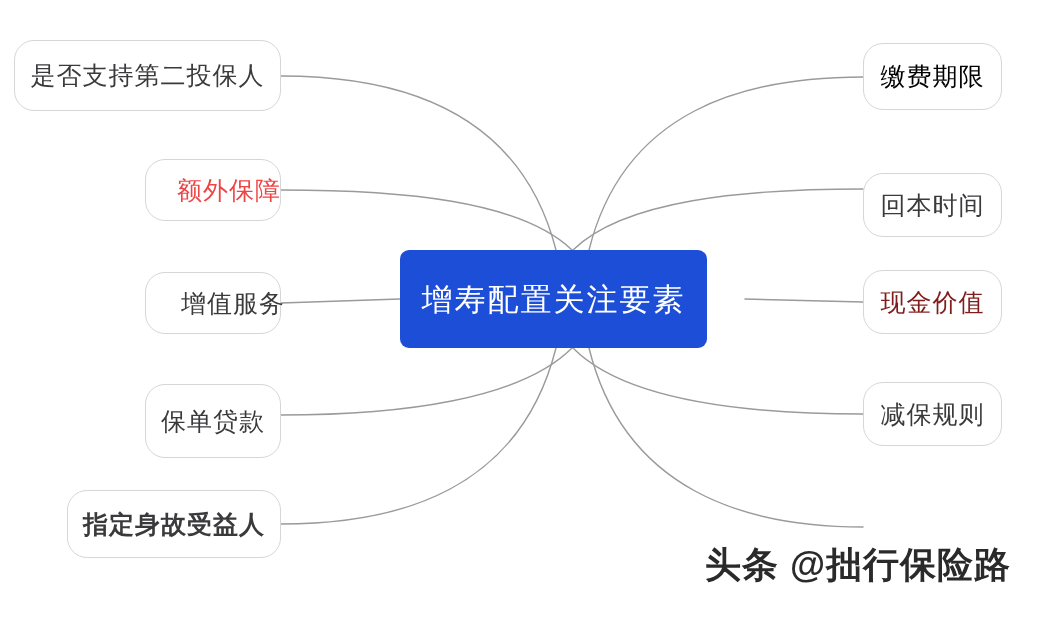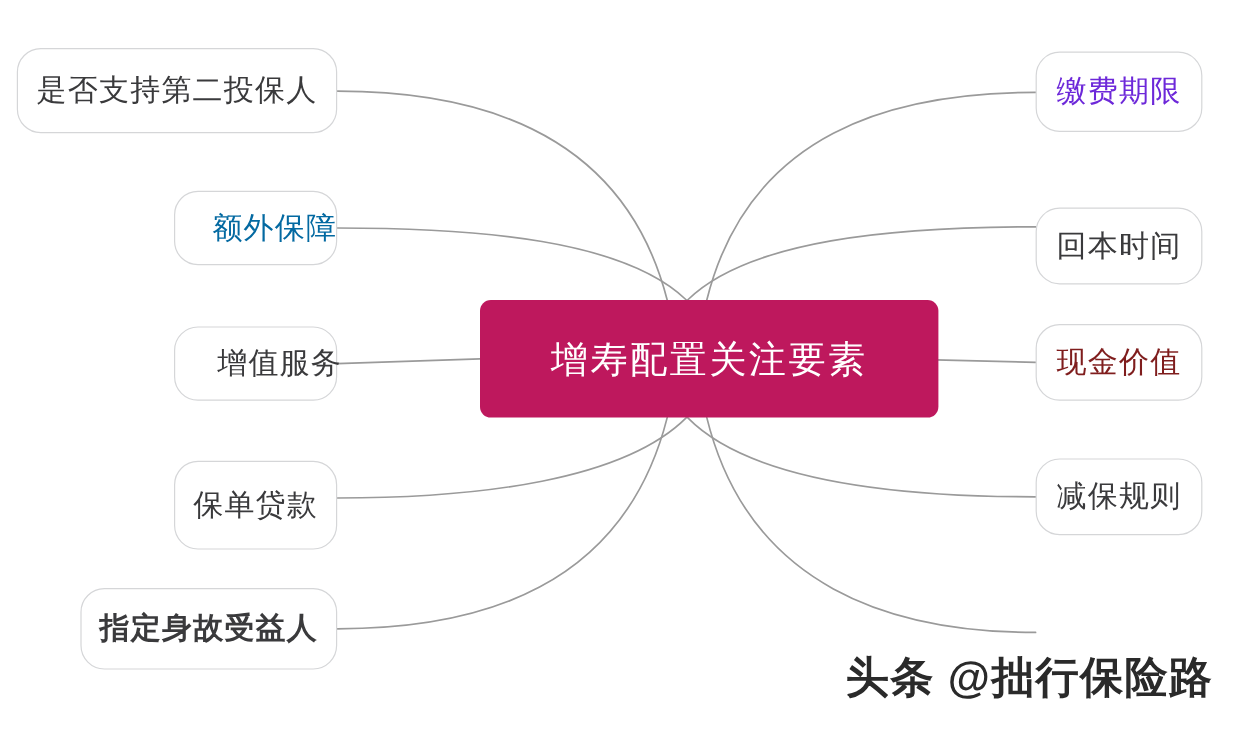--- a/index.html
+++ b/index.html
@@ -105,38 +105,38 @@
         <path d="M 863 189 C 744 189 624 200 573 250"></path>
         <path d="M 863 302 L 745 299"></path>
         <path d="M 863 414 C 744 414 624 400 573 348"></path>
         <path d="M 863 527 C 744 527 624 490 589 348"></path>
       </g>
   </svg>
 
   <div class="node" style="left: 14px; top: 40px; width: 267px; height: 71px; border-color: rgb(213, 214, 216); color: rgb(58, 58, 60);">
     <span class="node-label">是否支持第二投保人</span>
   </div>
-  <div class="node" style="left: 145px; top: 159px; width: 136px; height: 62px; border-color: rgb(213, 214, 216); color: #0369a1; padding-left: 32px;">
+  <div class="node" style="left: 145px; top: 159px; width: 136px; height: 62px; border-color: rgb(213, 214, 216); color: #ef4444; padding-left: 32px;">
     <span class="node-label">额外保障</span>
   </div>
   <div class="node" style="left: 145px; top: 272px; width: 136px; height: 62px; border-color: rgb(213, 214, 216); color: rgb(58, 58, 60); padding-left: 40px;">
     <span class="node-label">增值服务</span>
   </div>
   <div class="node" style="left: 145px; top: 384px; width: 136px; height: 74px; border-color: rgb(213, 214, 216); color: rgb(58, 58, 60);">
     <span class="node-label">保单贷款</span>
   </div>
   <div class="node" style="left: 67px; top: 490px; width: 214px; height: 68px; border-color: rgb(213, 214, 216); color: rgb(58, 58, 60); font-weight: bold;">
     <span class="node-label">指定身故受益人</span>
   </div>
 
-  <div class="center-node" style="left: 400px; top: 250px; width: 382px; height: 98px; background: #be185d;">
+  <div class="center-node" style="left: 400px; top: 250px; width: 307px; height: 98px; background: #1d4ed8;">
     <span class="node-label">增寿配置关注要素</span>
   </div>
 
-  <div class="node" style="left: 863px; top: 43px; width: 139px; height: 67px; border-color: rgb(213, 214, 216); color: #6d28d9;">
+  <div class="node" style="left: 863px; top: 43px; width: 139px; height: 67px; border-color: rgb(213, 214, 216); color: #000000;">
     <span class="node-label">缴费期限</span>
   </div>
   <div class="node" style="left: 863px; top: 173px; width: 139px; height: 64px; border-color: rgb(213, 214, 216); color: rgb(58, 58, 60);">
     <span class="node-label">回本时间</span>
   </div>
   <div class="node" style="left: 863px; top: 270px; width: 139px; height: 64px; border-color: rgb(213, 214, 216); color: #7f1d1d;">
     <span class="node-label">现金价值</span>
   </div>
   <div class="node" style="left: 863px; top: 382px; width: 139px; height: 64px; border-color: rgb(213, 214, 216); color: rgb(58, 58, 60);">
     <span class="node-label">减保规则</span>

